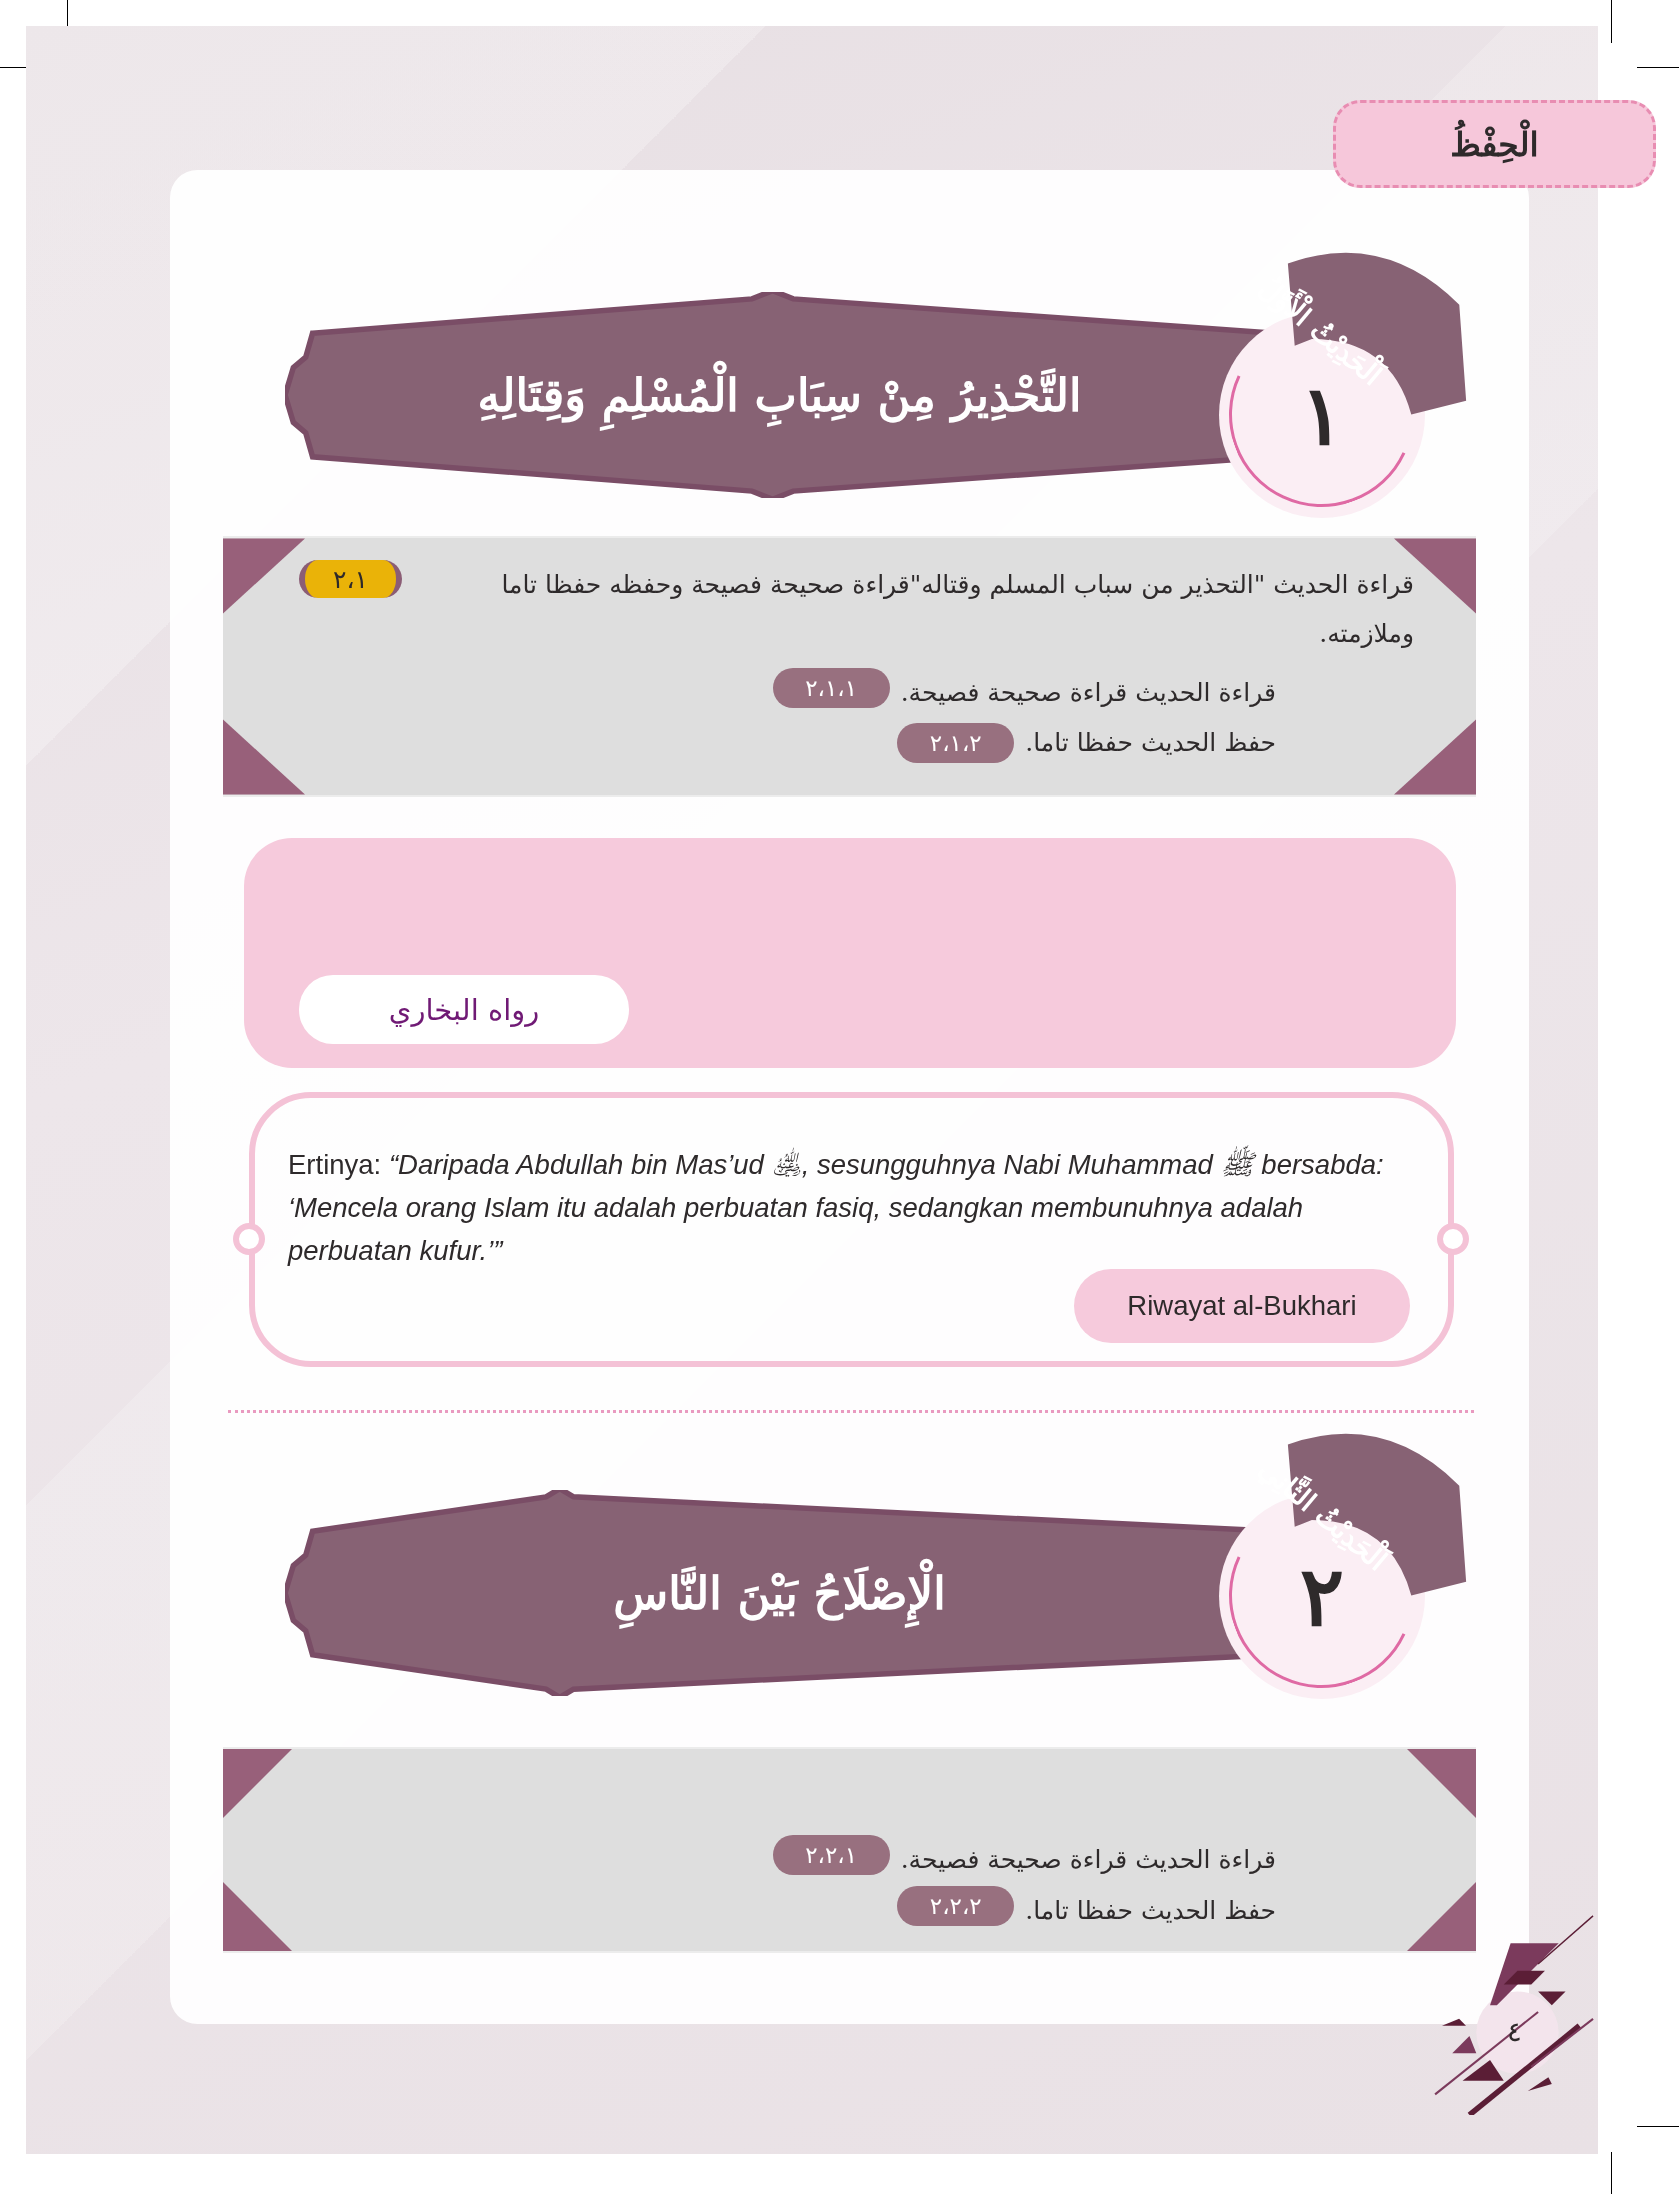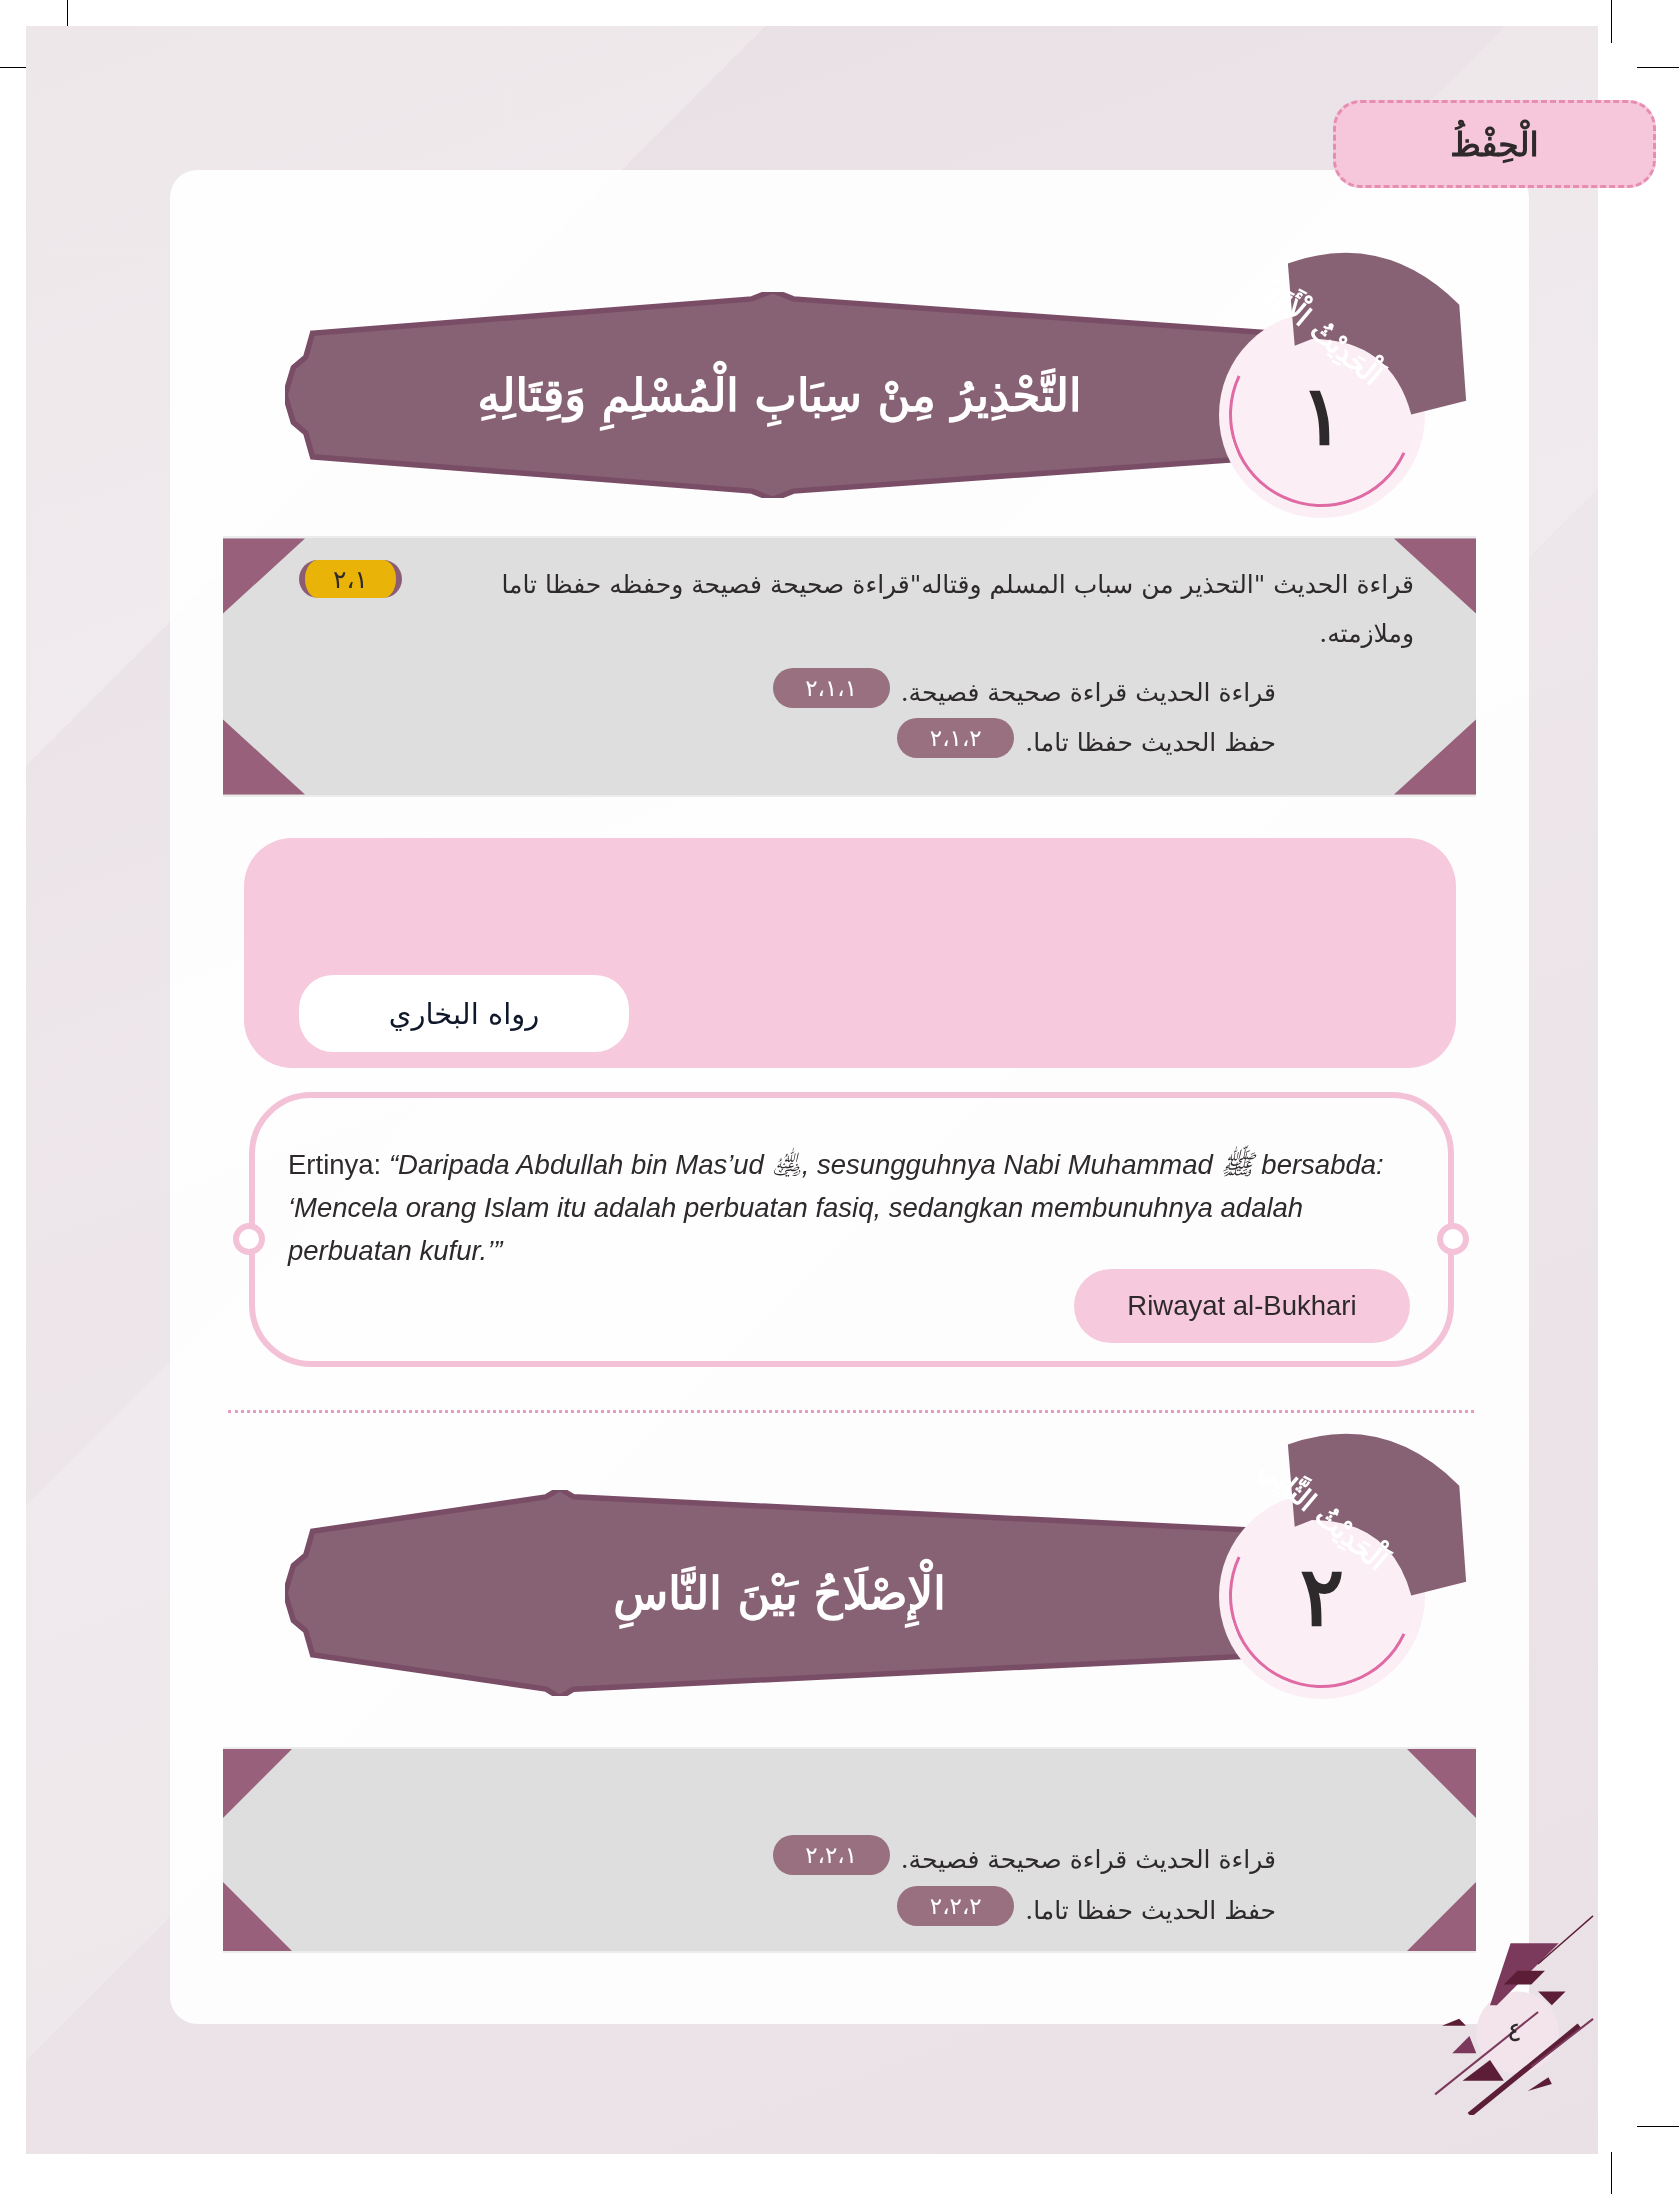--- a/index.html
+++ b/index.html
@@ -84,23 +84,23 @@
   
   .hadith-box {
     position:absolute; left: 244px; top: 838px; width: 1212px; height: 230px;
     background: #f6cadc; border-radius: 48px;
   }
   .hadith-box .arabic {
     position:absolute; right: 62px; top: 27.5px;
     font-family: "DejaVu Serif", serif; font-size: 36px; color:#2e2a2b; direction: rtl; white-space: nowrap;
   }
   .hadith-box .narr {
-    position:absolute; left: 55px; top: 137px; width: 330px; height: 77px;
+    position:absolute; left: 55px; top: 137px; width: 330px; height: 69px;
     background:#fff; border-radius: 34px; display:flex; align-items:center; justify-content:center;
-    font-family: "DejaVu Serif", serif; font-size: 29px; color:#0f172a; direction: rtl;
+    font-family: "DejaVu Serif", serif; font-size: 29px; color:#701a75; direction: rtl;
   }
 
   
   .trans-box {
     position:absolute; left: 249px; top: 1092px; width: 1205px; height: 275px;
     border: 6.9px solid #f4c2d6; border-radius: 62px; background: transparent;
   }
   .trans-knob {
     position:absolute; width: 32px; height: 32px; border-radius: 50%;
     border: 6.9px solid #f4c2d6; background:#fff;
@@ -176,21 +176,21 @@
     </svg>
 
   <div class="obj-line" style="top:22px;left:76px;">
     <div class="obj-badge-main">٢،١</div>
     <div class="obj-text">قراءة الحديث "التحذير من سباب المسلم وقتاله"قراءة صحيحة فصيحة وحفظه حفظا تاما وملازمته.</div>
   </div>
   <div class="obj-line" style="top:130px;right:200px;">
     <div class="obj-badge-sub">٢،١،١</div>
     <div class="obj-text">قراءة الحديث قراءة صحيحة فصيحة.</div>
   </div>
-  <div class="obj-line" style="top:180px;right:200px;">
+  <div class="obj-line" style="top:180px;right:200px;align-items:center;">
     <div class="obj-badge-sub">٢،١،٢</div>
     <div class="obj-text">حفظ الحديث حفظا تاما.</div>
   </div>
 </div>
 
 <div class="hadith-box">
   <div class="narr">رواه البخاري</div>
 </div>
 
 <div class="trans-box"></div>

